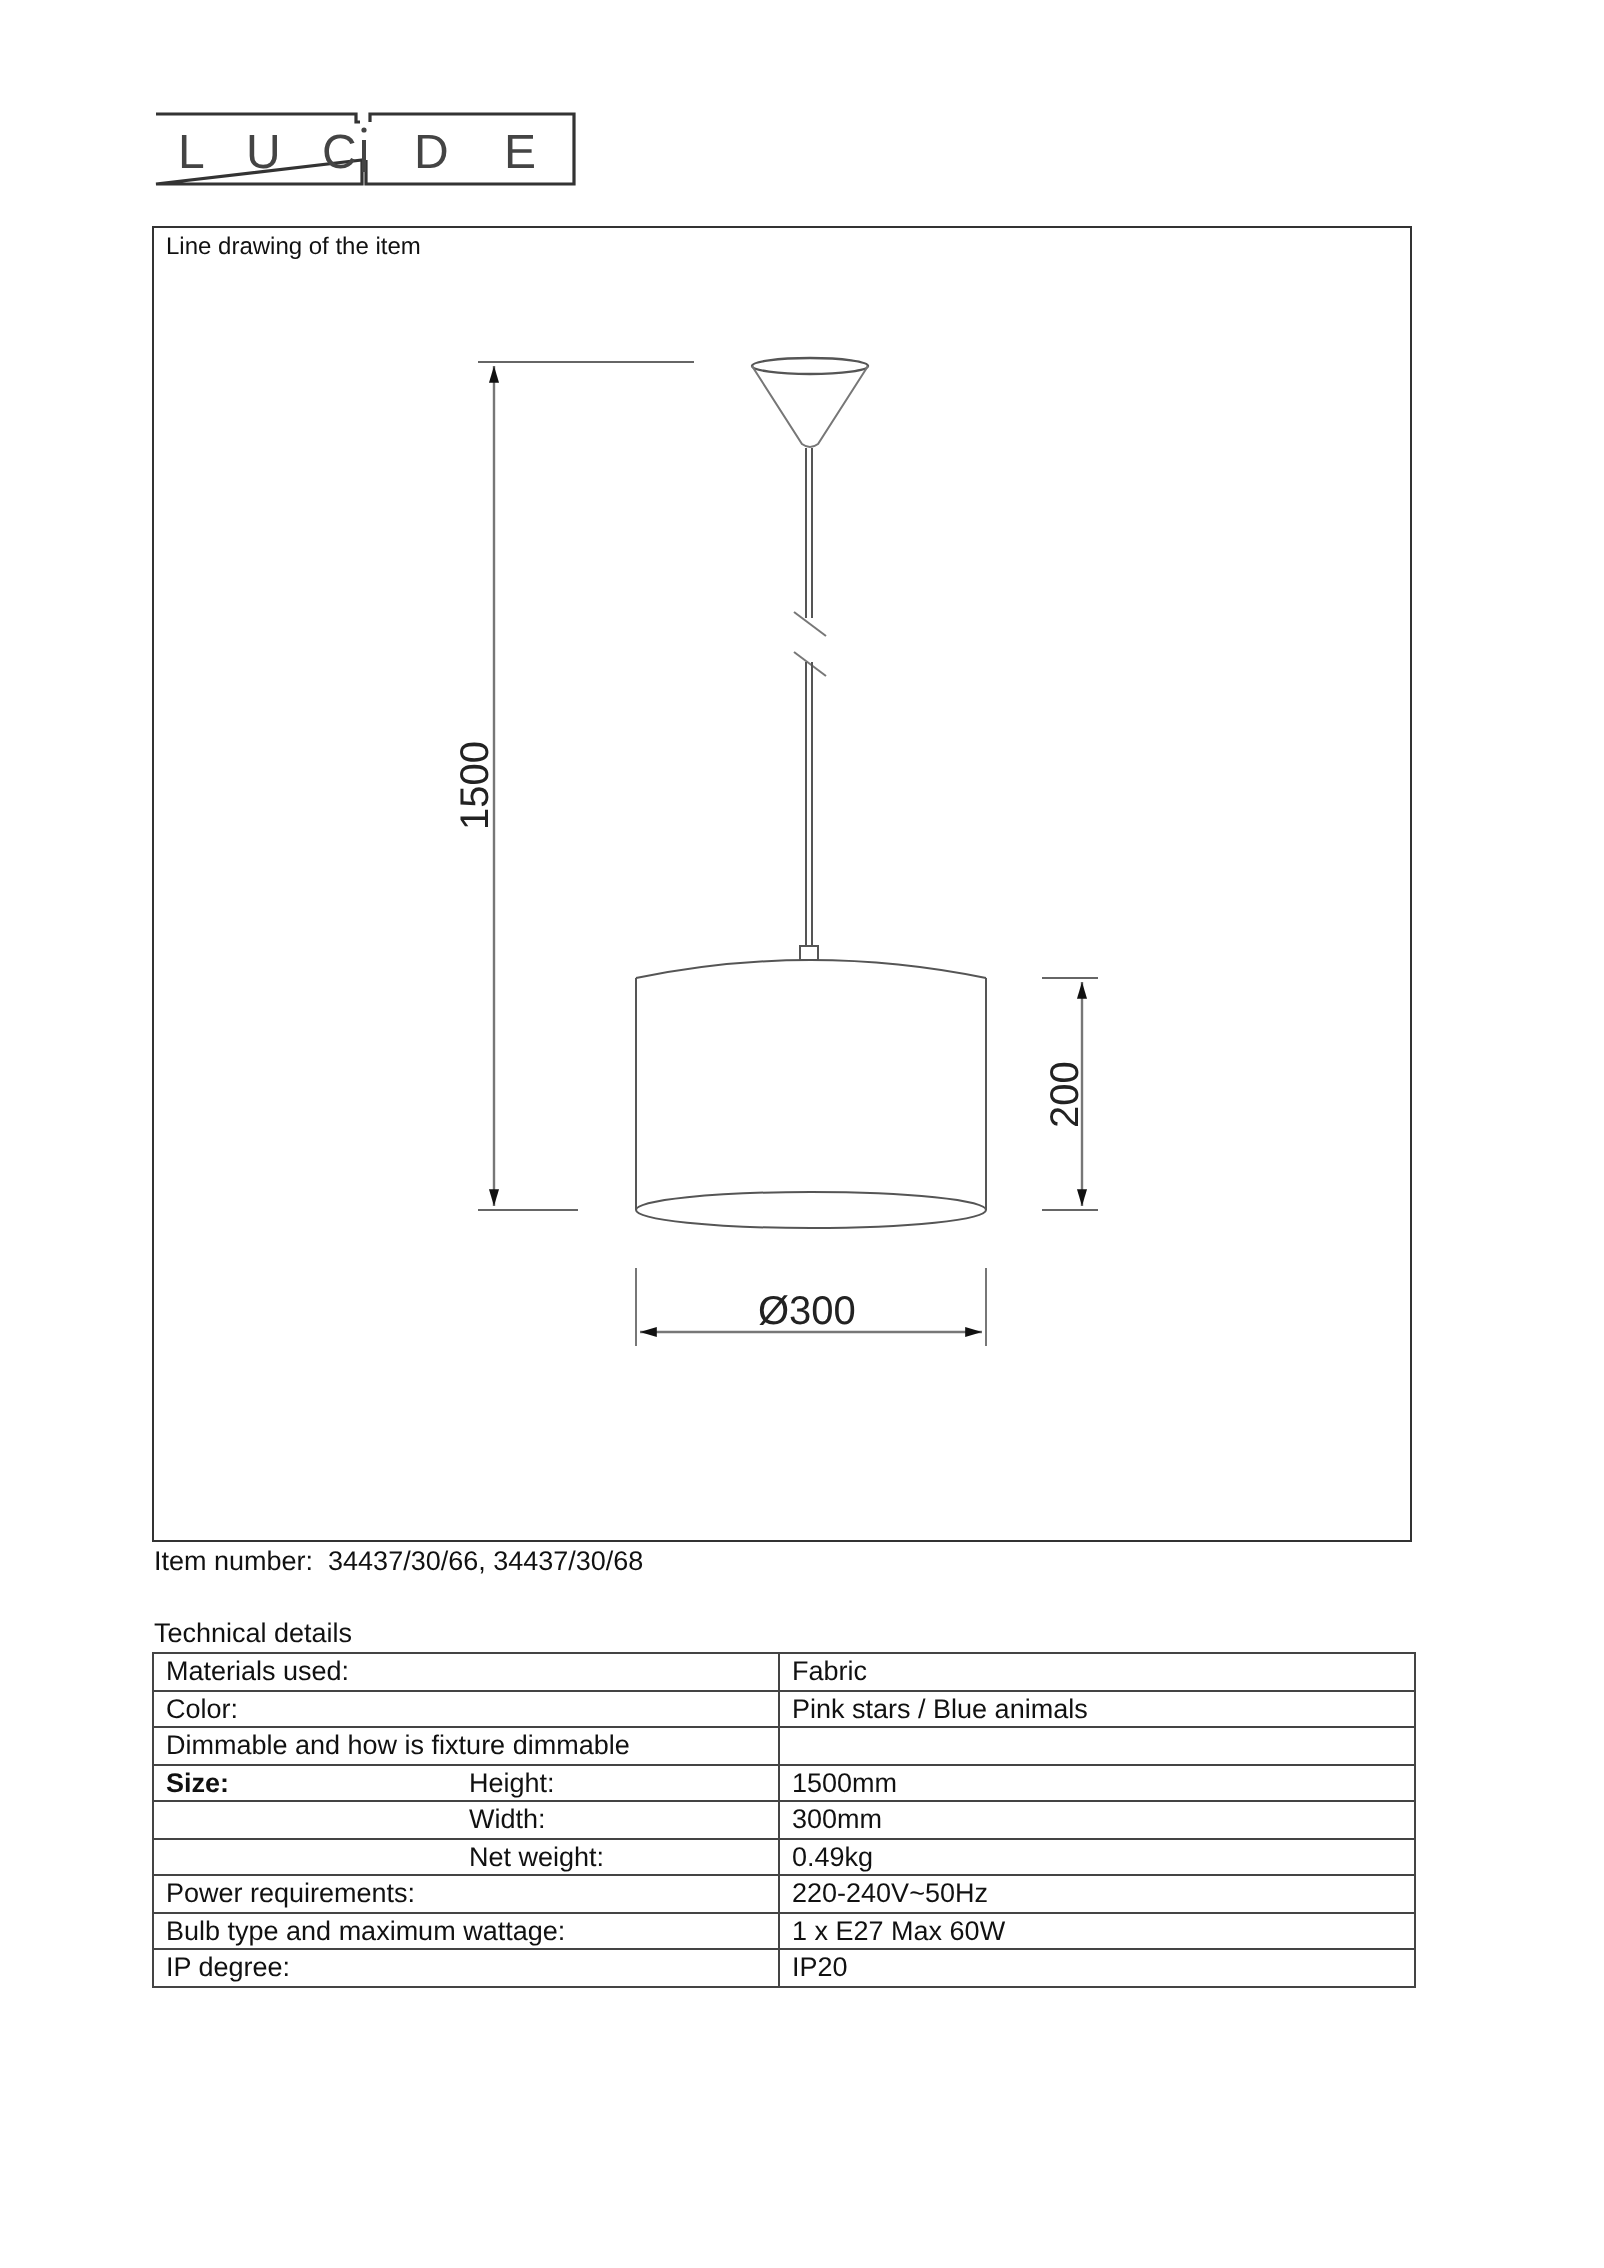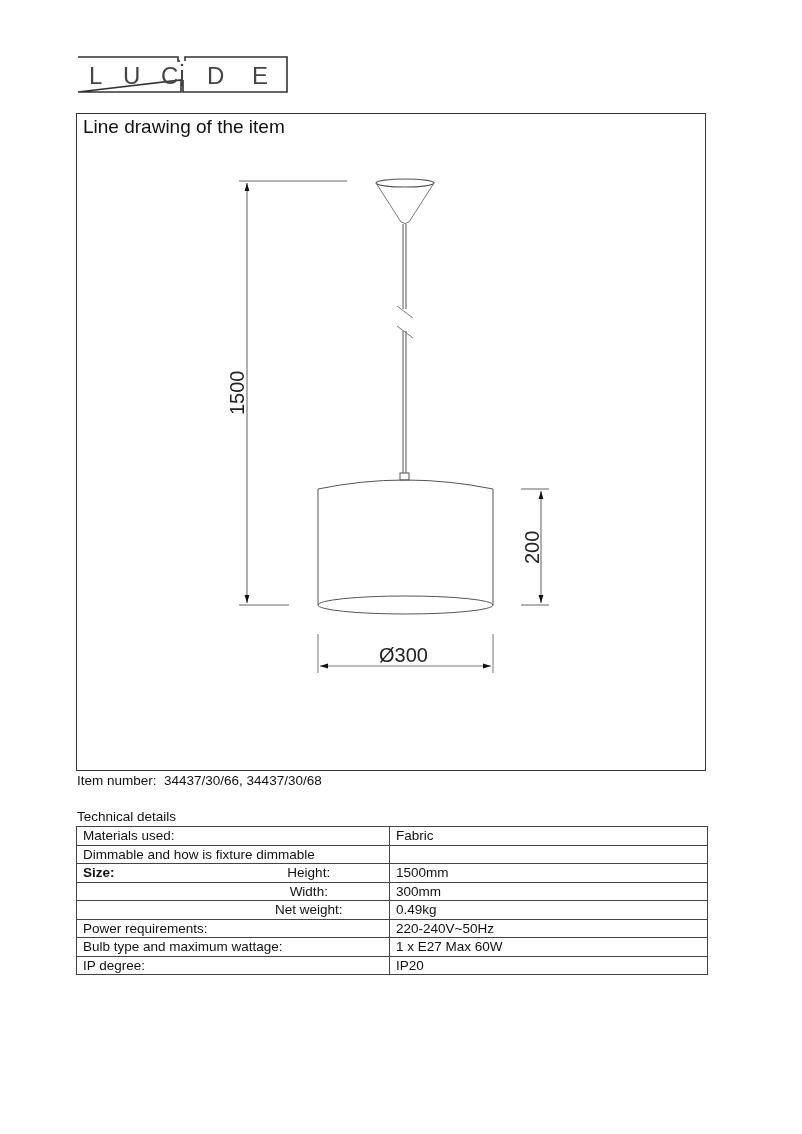--- a/index.html
+++ b/index.html
@@ -30,21 +30,21 @@
       top: 113px;
       width: 630px;
       height: 658px;
       border: 1px solid #333;
       box-sizing: border-box;
     }
     .drawing-caption {
       position: absolute;
       left: 6px;
       top: 2px;
-      font-size: 19px;
+      font-size: 12px;
       color: #111;
     }
     .drawing-svg {
       position: absolute;
       left: -76px;
       top: -113px;
     }
 
     .item-number {
       position: absolute;
@@ -77,21 +77,21 @@
       line-height: 17px;
       vertical-align: middle;
       white-space: nowrap;
       overflow: hidden;
       margin-left: 30px;
     }
     table.specs col.c1 { width: 152px; }
     table.specs col.c2 { width: 161px; }
     table.specs col.c3 { width: 318px; }
     td.no-right { border-right: none !important; font-weight: bold; }
-    td.no-left { border-left: none !important; text-align: center; }
+    td.no-left { border-left: none !important; }
   </style>
 </head>
 <body>
 
 <div class="logo">
   <svg width="211" height="37" viewBox="0 0 211 37">
 
     <path d="M1,1 H101 V5 H103 M108,5 V1 H210 V36 H106 V24 M104,24 V36 H1 Z" fill="none" stroke="#333" stroke-width="1.6"></path>
     <text x="12" y="28" font-family="Liberation Sans, sans-serif" font-size="24" fill="#444" letter-spacing="0">L</text>
     <text x="46" y="28" font-family="Liberation Sans, sans-serif" font-size="24" fill="#444">U</text>
@@ -167,20 +167,24 @@
     <col class="c1">
       <col class="c2">
       <col class="c3">
   </colgroup>
   <tbody>
     <tr>
       <td colspan="2">Materials used:</td>
       <td>Fabric</td>
     </tr>
     <tr>
+      <td colspan="2">Color:</td>
+      <td>Pink stars / Blue animals</td>
+    </tr>
+    <tr>
       <td colspan="2">Dimmable and how is fixture dimmable</td>
       <td></td>
     </tr>
     <tr>
       <td class="no-right">Size:</td>
       <td class="no-left">Height:</td>
       <td>1500mm</td>
     </tr>
     <tr>
       <td class="no-right"></td>

